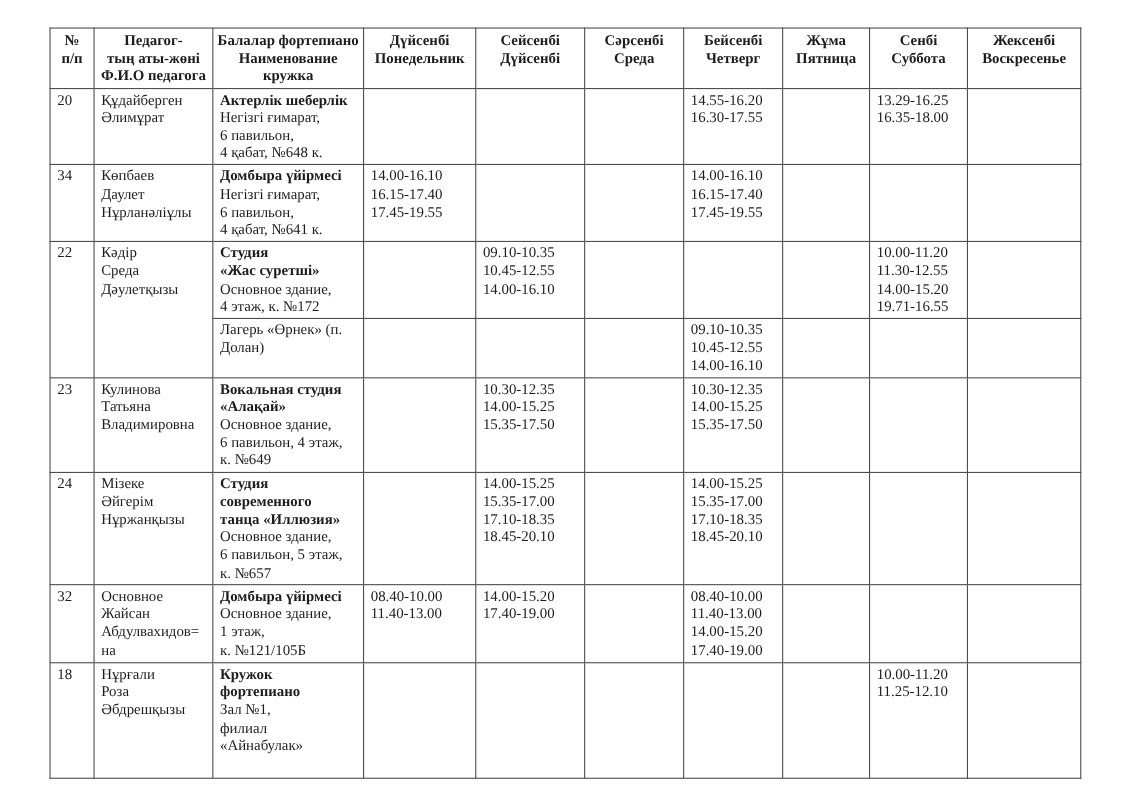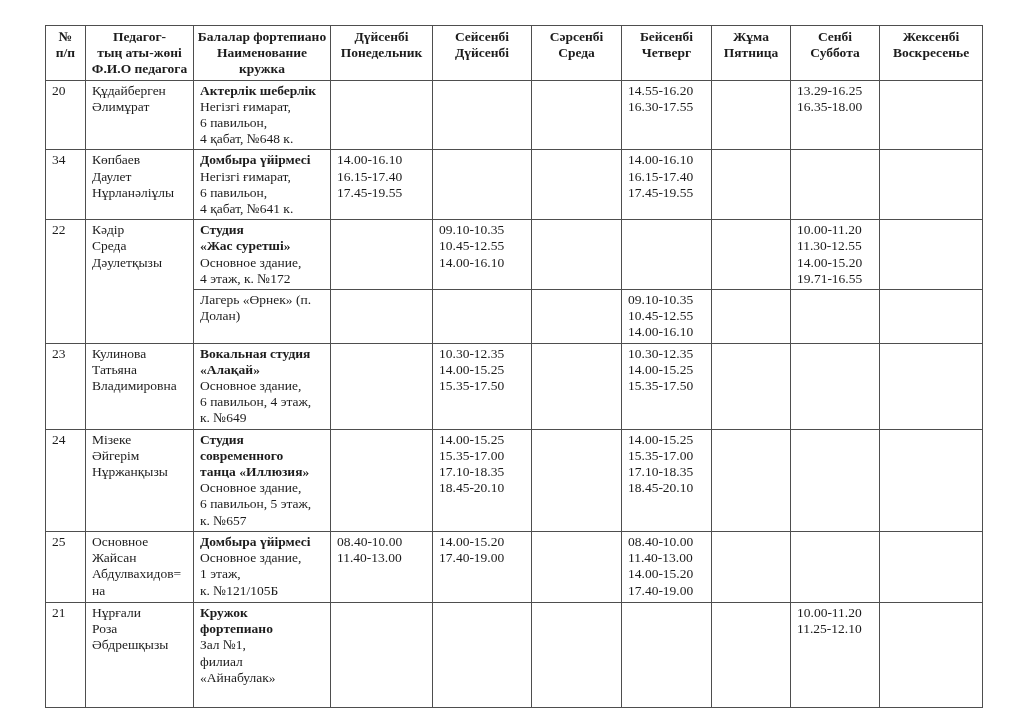--- a/index.html
+++ b/index.html
@@ -266,21 +266,21 @@
             <div>15.35-17.00</div>
             <div>17.10-18.35</div>
             <div>18.45-20.10</div>
           </td>
           <td class="day"></td>
           <td class="day"></td>
           <td class="day"></td>
         </tr>
         <tr style="height: 71px;">
           <td class="num" rowspan="1">
-            <div>25</div>
+            <div>32</div>
           </td>
           <td class="teacher" rowspan="1">
             <div>Основное</div>
             <div>Жайсан</div>
             <div>Абдулвахидов=</div>
             <div>на</div>
           </td>
           <td class="club">
             <div class="b">Домбыра үйірмесі</div>
             <div>Основное здание,</div>
@@ -301,21 +301,21 @@
             <div>11.40-13.00</div>
             <div>14.00-15.20</div>
             <div>17.40-19.00</div>
           </td>
           <td class="day"></td>
           <td class="day"></td>
           <td class="day"></td>
         </tr>
         <tr style="height: 105px;">
           <td class="num" rowspan="1">
-            <div>21</div>
+            <div>18</div>
           </td>
           <td class="teacher" rowspan="1">
             <div>Нұрғали</div>
             <div>Роза</div>
             <div>Әбдрешқызы</div>
           </td>
           <td class="club">
             <div class="b">Кружок</div>
             <div class="b">фортепиано</div>
             <div>Зал №1,</div>

